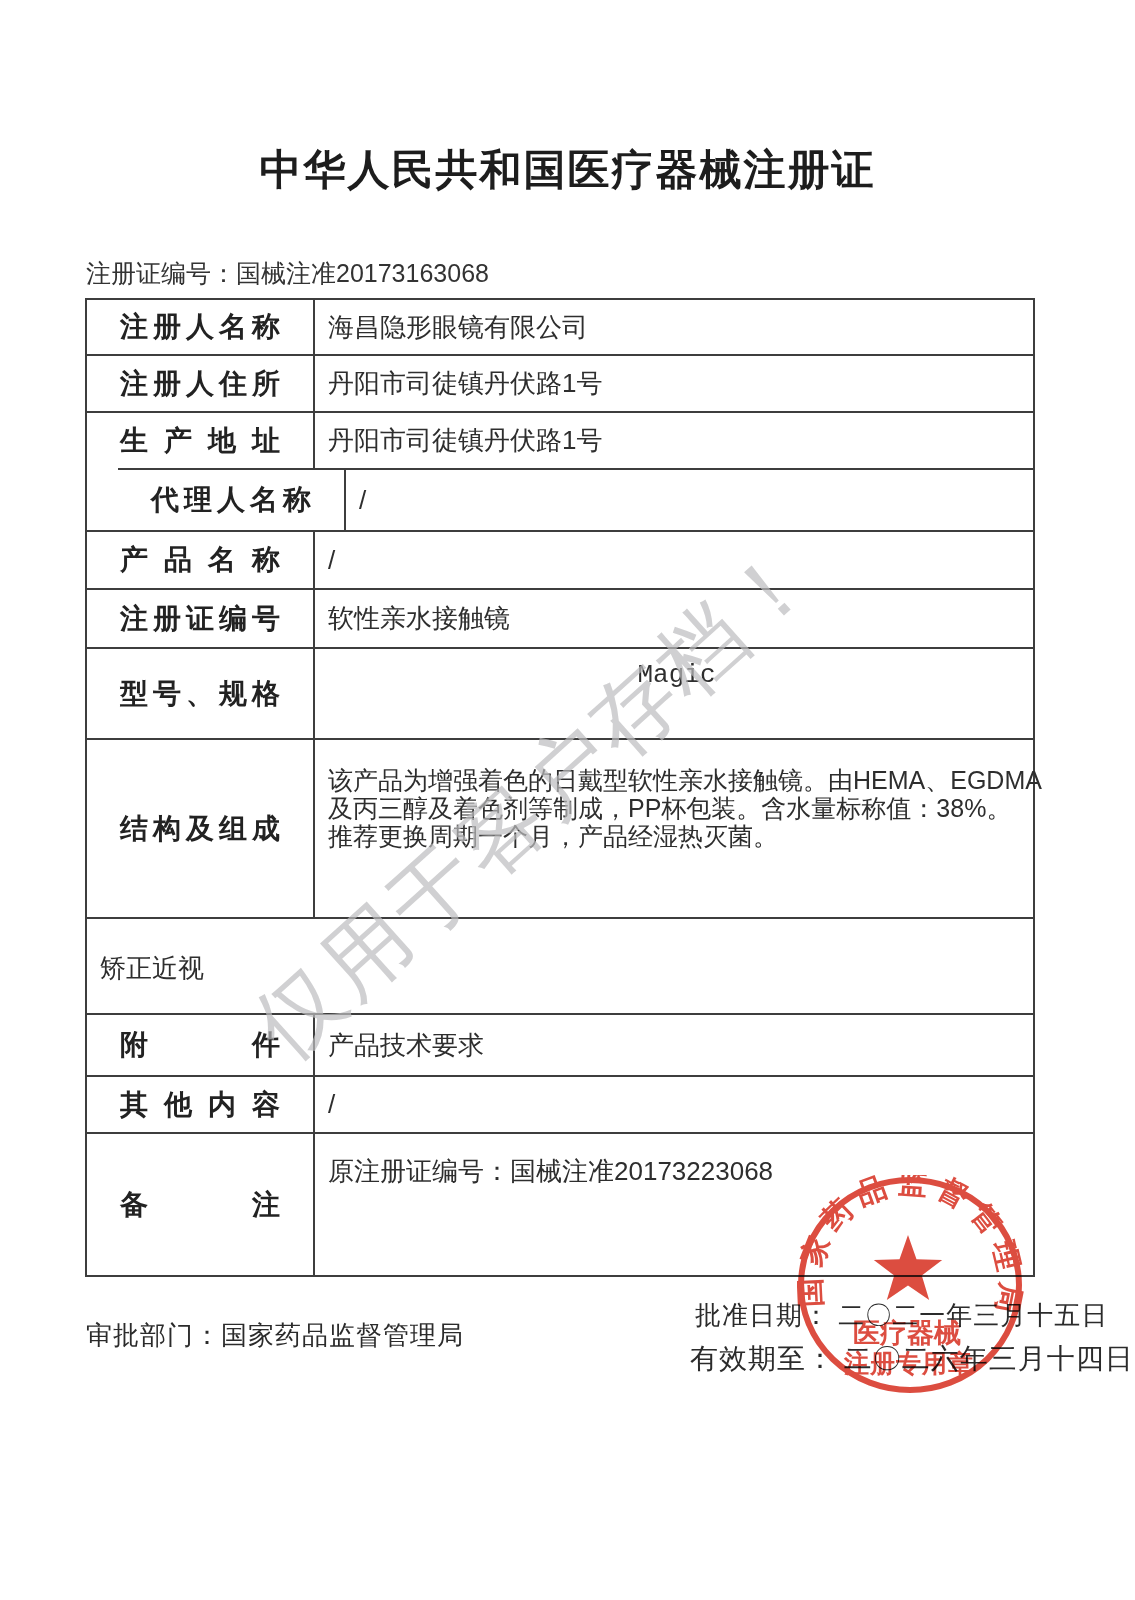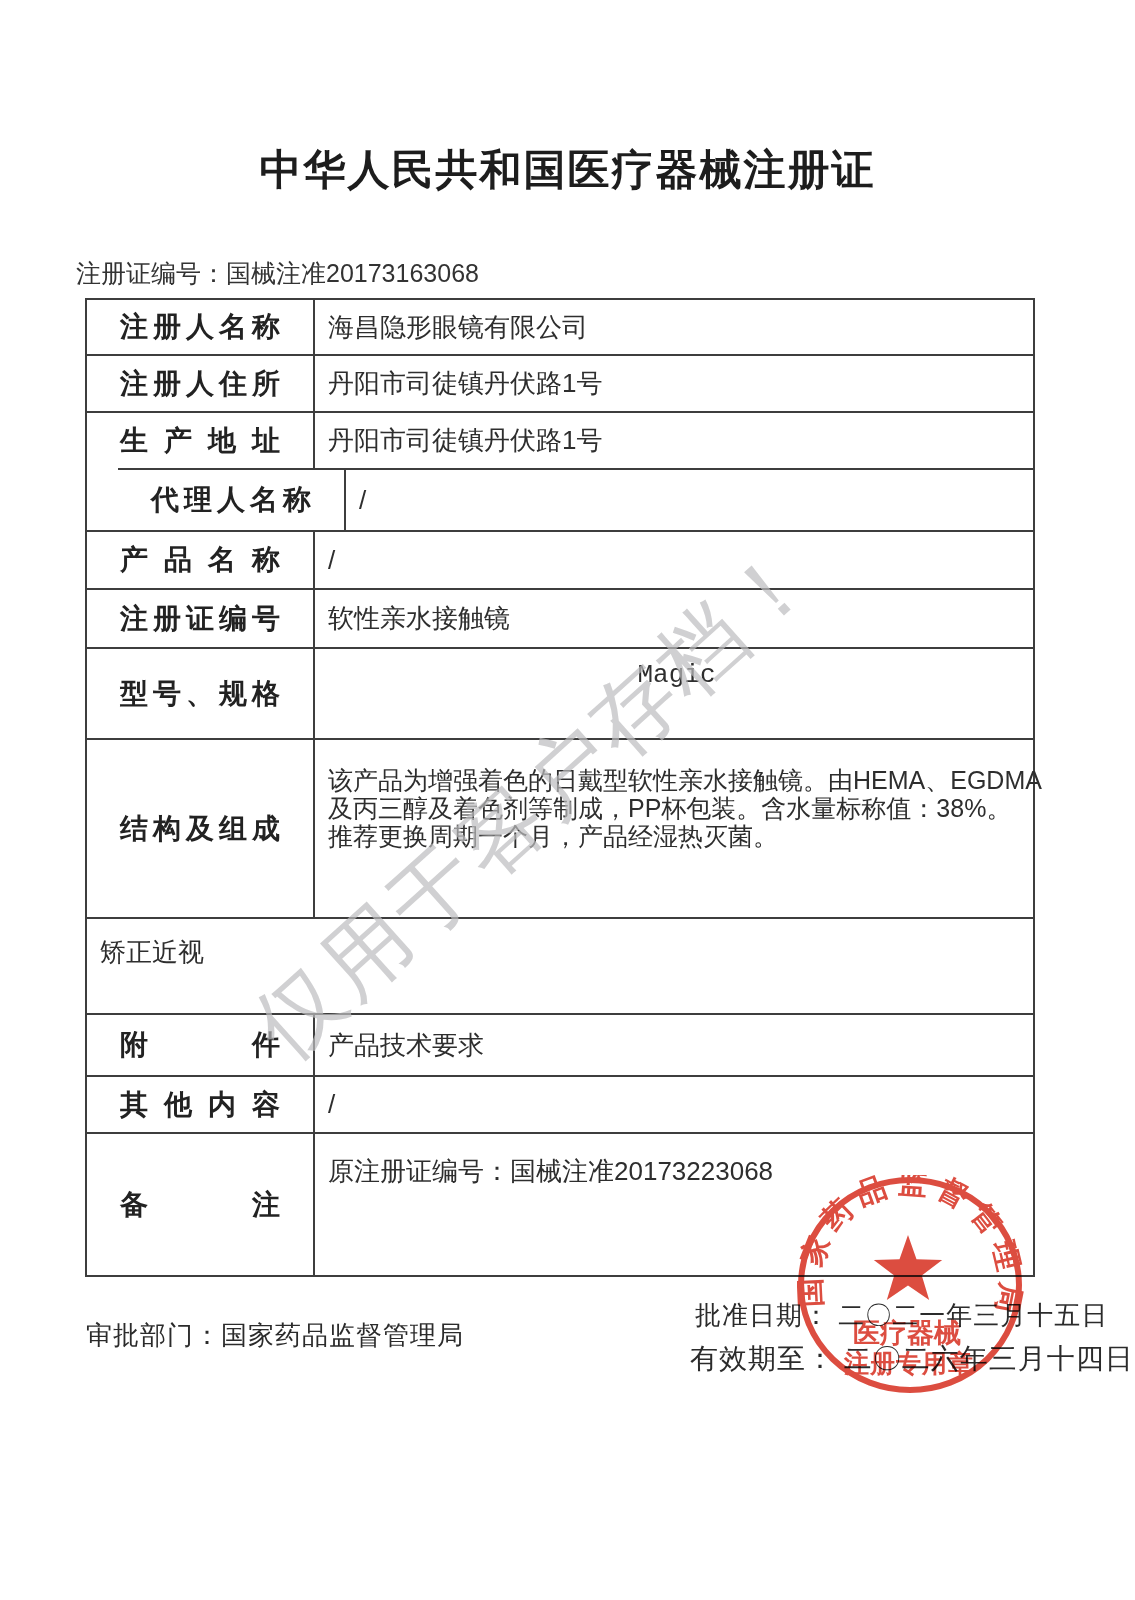--- a/index.html
+++ b/index.html
@@ -14,21 +14,21 @@
   .page { position: absolute; inset: 0; }
 
   
   .title {
     position: absolute; top: 142px; left: 0; width: 100%;
     text-align: center;
     font-size: 42px; font-weight: 700; letter-spacing: 2px;
     color: #1d1d1d;
   }
   .certno {
-    position: absolute; top: 257px; left: 76px;
+    position: absolute; top: 257px; left: 86px;
     font-size: 25px; color: #333;
   }
 
   
   .cert-table {
     position: absolute; top: 298px; left: 85px; width: 950px;
     border: 2px solid #3d3d3d;
     box-sizing: border-box;
     background: transparent;
     z-index: 1;
@@ -60,21 +60,21 @@
     text-align: justify; text-align-last: justify;
   }
   .value-cell {
     flex: 1;
     display: flex; flex-direction: column; justify-content: center;
     padding-left: 13px; padding-right: 8px;
     font-size: 26px; color: #2e2e2e;
     box-sizing: border-box;
   }
   .v-top    { justify-content: flex-start; padding-top: 11px; align-items: center; }
-  .v-top2   { justify-content: flex-start; padding-top: 16px; }
+  .v-top2   { justify-content: flex-start; padding-top: 32px; }
   .v-para   { justify-content: flex-start; padding-top: 26px; font-size: 25px; line-height: 28px; }
   .v-para div { white-space: nowrap; }
   .v-note   { justify-content: flex-start; padding-top: 20px; }
   .mono { font-family: "Liberation Mono", monospace; font-size: 26px; }
 
   
   .watermark {
     position: absolute; left: 136px; top: 742px; width: 800px;
     text-align: center;
     font-size: 86px; letter-spacing: 4px;

